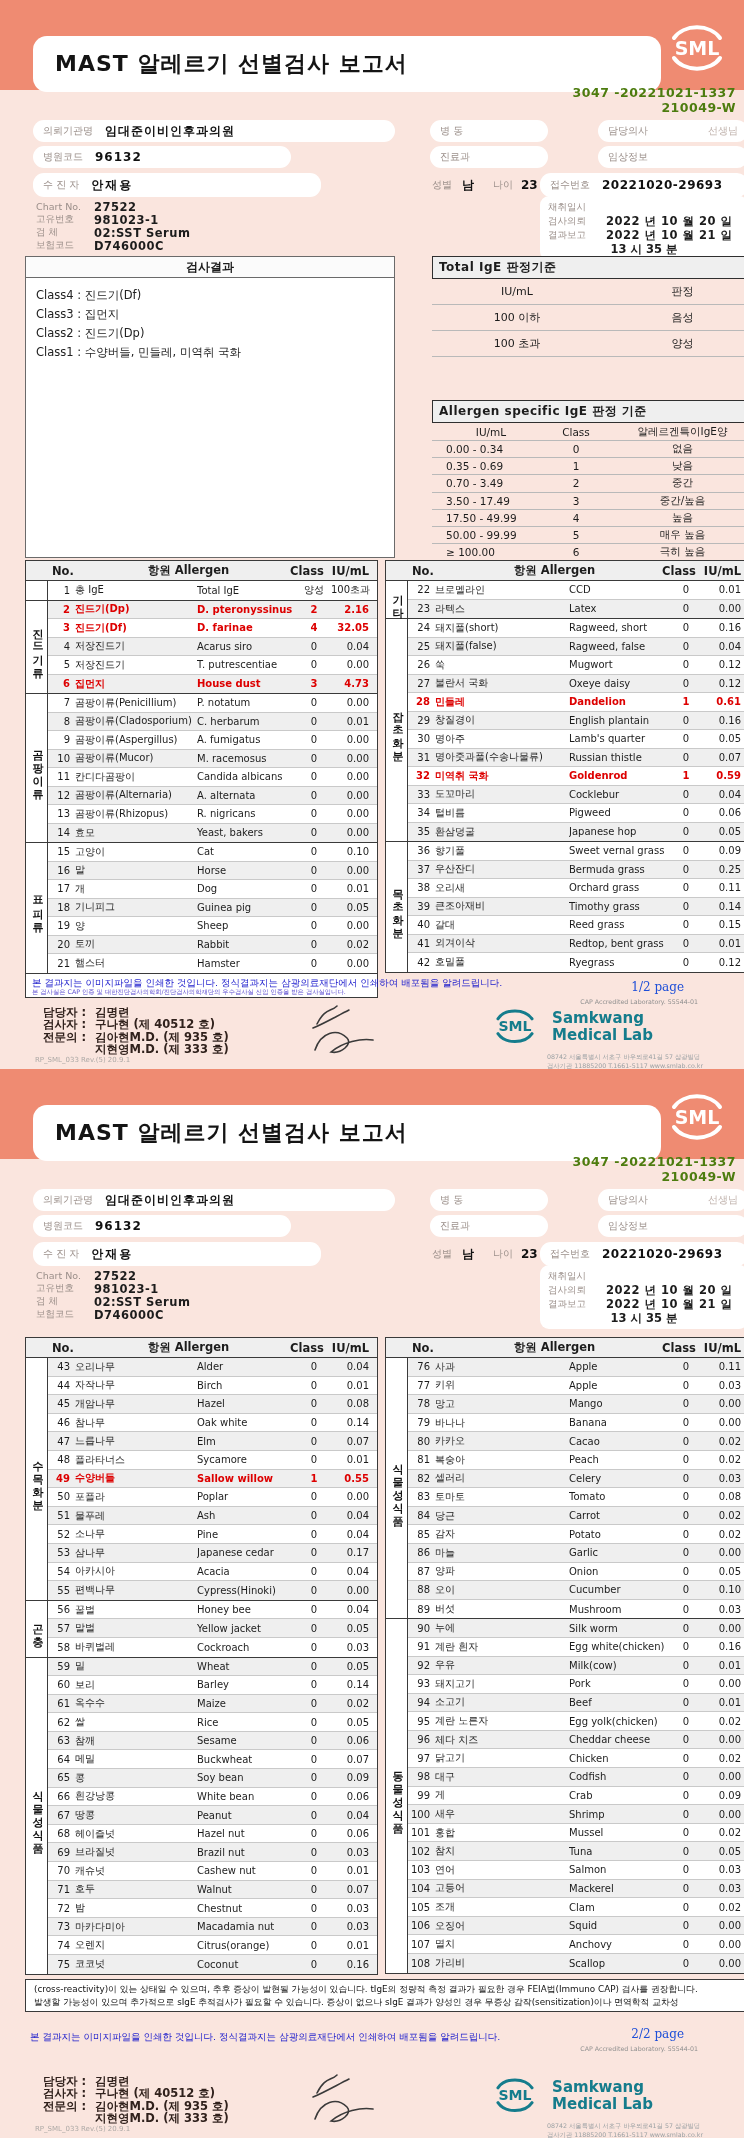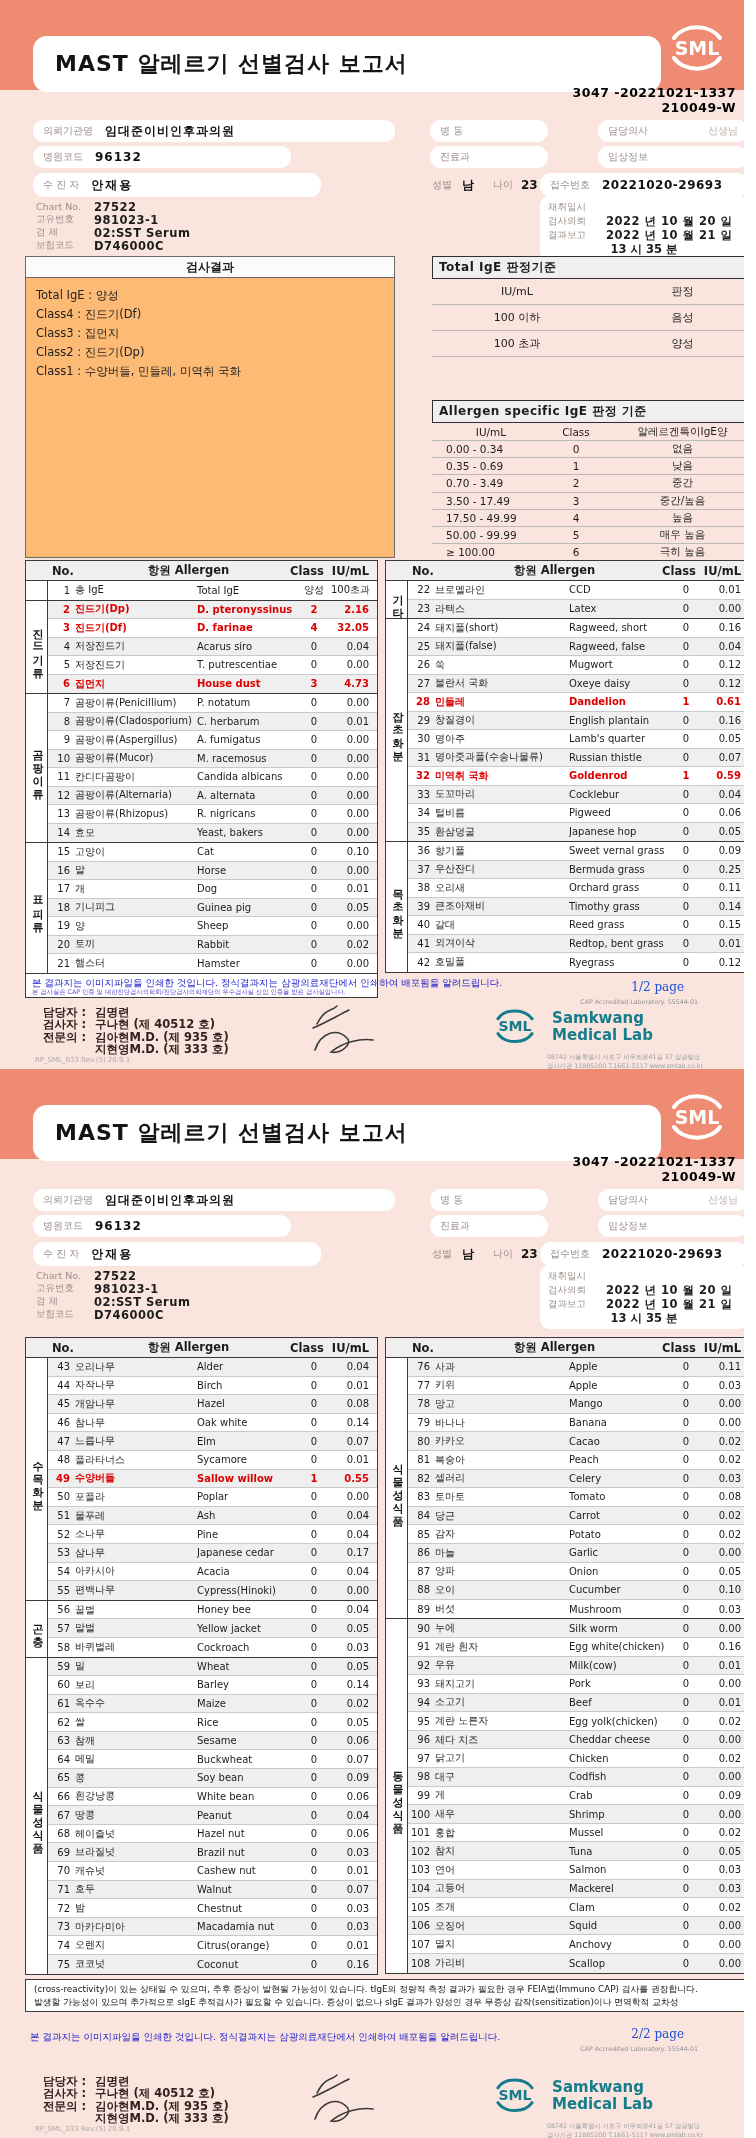--- a/index.html
+++ b/index.html
@@ -6,37 +6,37 @@
   html,body{width:756px;background:#fff}
   body{font-family:"DejaVu Sans","Liberation Sans",sans-serif;color:#1c1c1c}
   .page{position:relative;width:744px;height:1069px;background:#fae5de;overflow:hidden}
 
   
   .band{position:absolute;left:0;top:0;width:100%;height:90px;background:#ef8b72}
   .title-card{position:absolute;left:33px;top:36px;width:628px;height:56px;background:#fff;border-radius:14px;display:flex;align-items:center;padding-left:22px}
   .title-card .t{font-size:22px;font-weight:bold;color:#141414;letter-spacing:1px}
   .sml-top{position:absolute;right:12px;top:18px;width:70px;height:62px}
   .sml-top svg{width:70px;height:62px}
-  .doc-nos{position:absolute;right:8px;top:85px;text-align:right;font-weight:bold;font-size:12.5px;line-height:15px;color:#000000;letter-spacing:.5px}
+  .doc-nos{position:absolute;right:8px;top:85px;text-align:right;font-weight:bold;font-size:12.5px;line-height:15px;color:#4d7c0f;letter-spacing:.5px}
 
   
   .pill{position:absolute;background:#fff;border-radius:11px;height:22px;display:flex;align-items:center;padding:0 10px;white-space:nowrap}
   .lbl{font-size:10px;color:#9b8f8a}
   .val{font-size:12px;font-weight:bold;color:#111;margin-left:12px;letter-spacing:1px}
   .field{position:absolute;display:flex;align-items:center;white-space:nowrap}
   .sfx{margin-left:auto;font-size:10px;color:#c0b2ac}
   .dline{display:flex;align-items:center;height:13px}
   .dline .lbl{width:58px;font-size:9.5px}
   .dline .v2{font-size:11.5px;font-weight:bold;letter-spacing:.5px}
   .datepanel{position:absolute;left:540px;top:196px;width:208px;background:#fff;border-radius:9px;padding:4px 8px}
   .datepanel .dline{height:14px}
   .timeline{text-align:center;font-size:11.5px;font-weight:bold;height:14px}
 
   
-  .sumbox{position:absolute;left:25px;top:256px;width:370px;height:302px;background:#fdba74;border:1px solid #6a6a6a}
+  .sumbox{position:absolute;left:25px;top:256px;width:370px;height:302px;background:#ffffff;border:1px solid #6a6a6a}
   .sumbox .cap{height:21px;border-bottom:1px solid #6a6a6a;background:#fbfbfb;text-align:center;font-weight:bold;font-size:12px;line-height:21px}
   .sumbox .body{padding:8px 10px;font-size:11.5px;line-height:19px;color:#222}
   .critbox{position:absolute;left:432px;width:331px;background:transparent}
   .critbox .cap{border:1.4px solid #2f2f2f;background:#efefef;font-weight:bold;font-size:12px;padding:2px 6px;letter-spacing:.5px}
   .crow{display:flex;align-items:center;border-bottom:1px solid #b9b9b9;background:#fff0}
   .tcr .crow{height:26px;font-size:11px}
   .tcr .c1{width:170px;text-align:center}
   .tcr .c2{flex:1;text-align:center}
   .scr .crow{height:17.2px;font-size:10.5px}
   .scr .hrow{height:18px}
@@ -176,21 +176,20 @@
     <div class="dline">
         <span class="lbl">결과보고</span>
         <span class="v2">2022 년 10 월 21 일</span>
       </div>
     <div class="timeline">13 시 35 분</div>
   </div>
 
   <div class="sumbox">
     <div class="cap">검사결과</div>
     <div class="body">
-      <div>Total IgE : 양성</div>
       <div>Class4 : 진드기(Df)</div>
       <div>Class3 : 집먼지</div>
       <div>Class2 : 진드기(Dp)</div>
       <div>Class1 : 수양버들, 민들레, 미역취 국화</div>
     </div>
   </div>
 
   <div class="critbox tcr" style="top:256px">
     <div class="cap">Total IgE 판정기준</div>
     <div class="crow">

